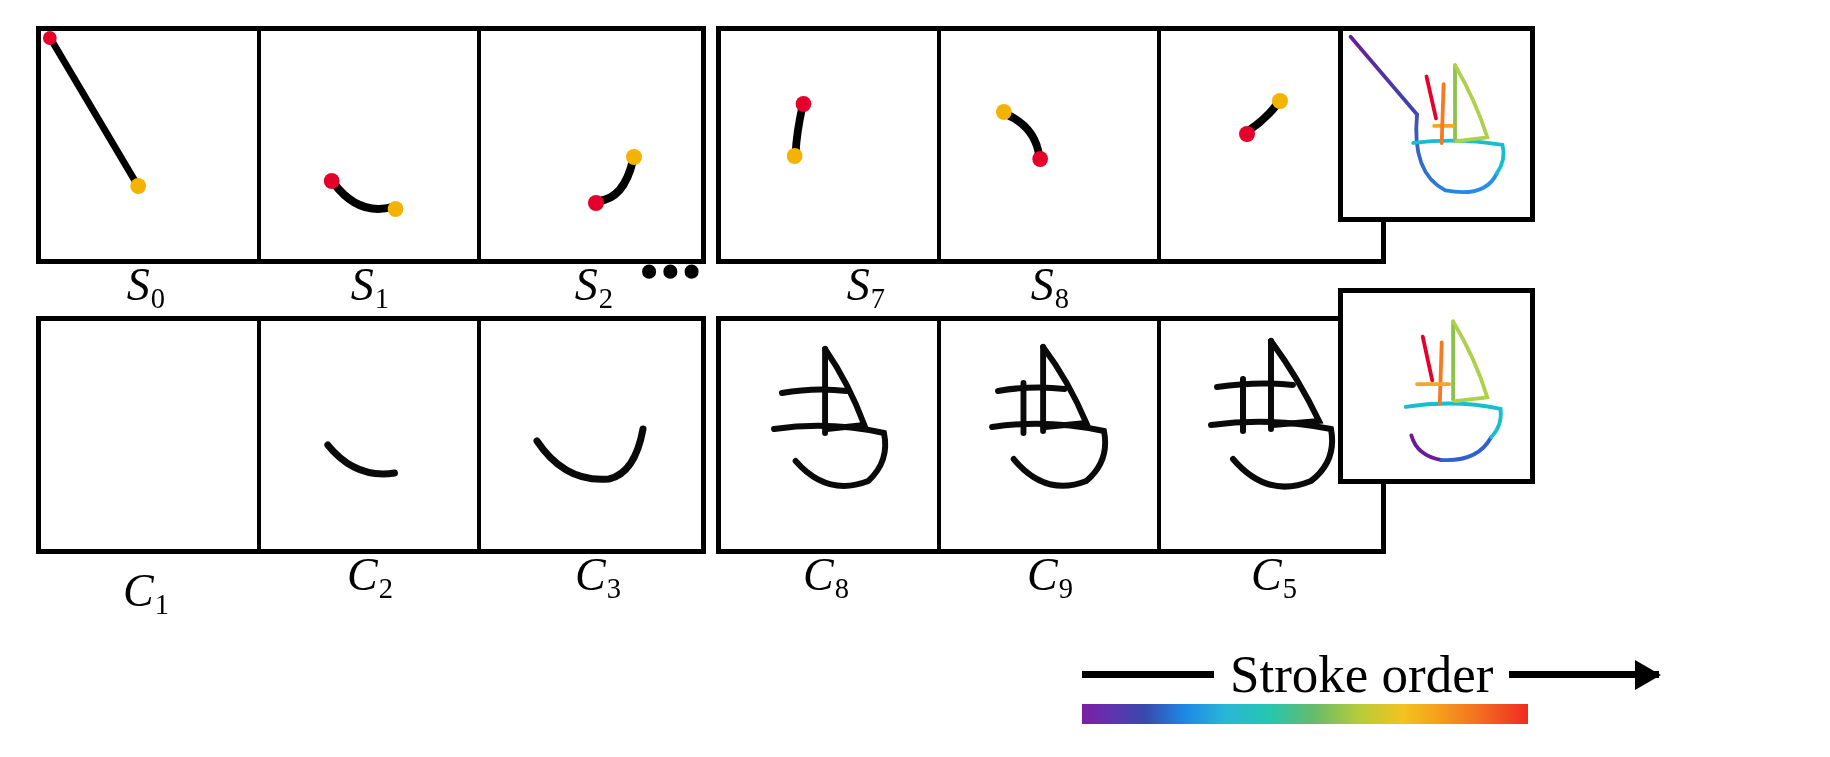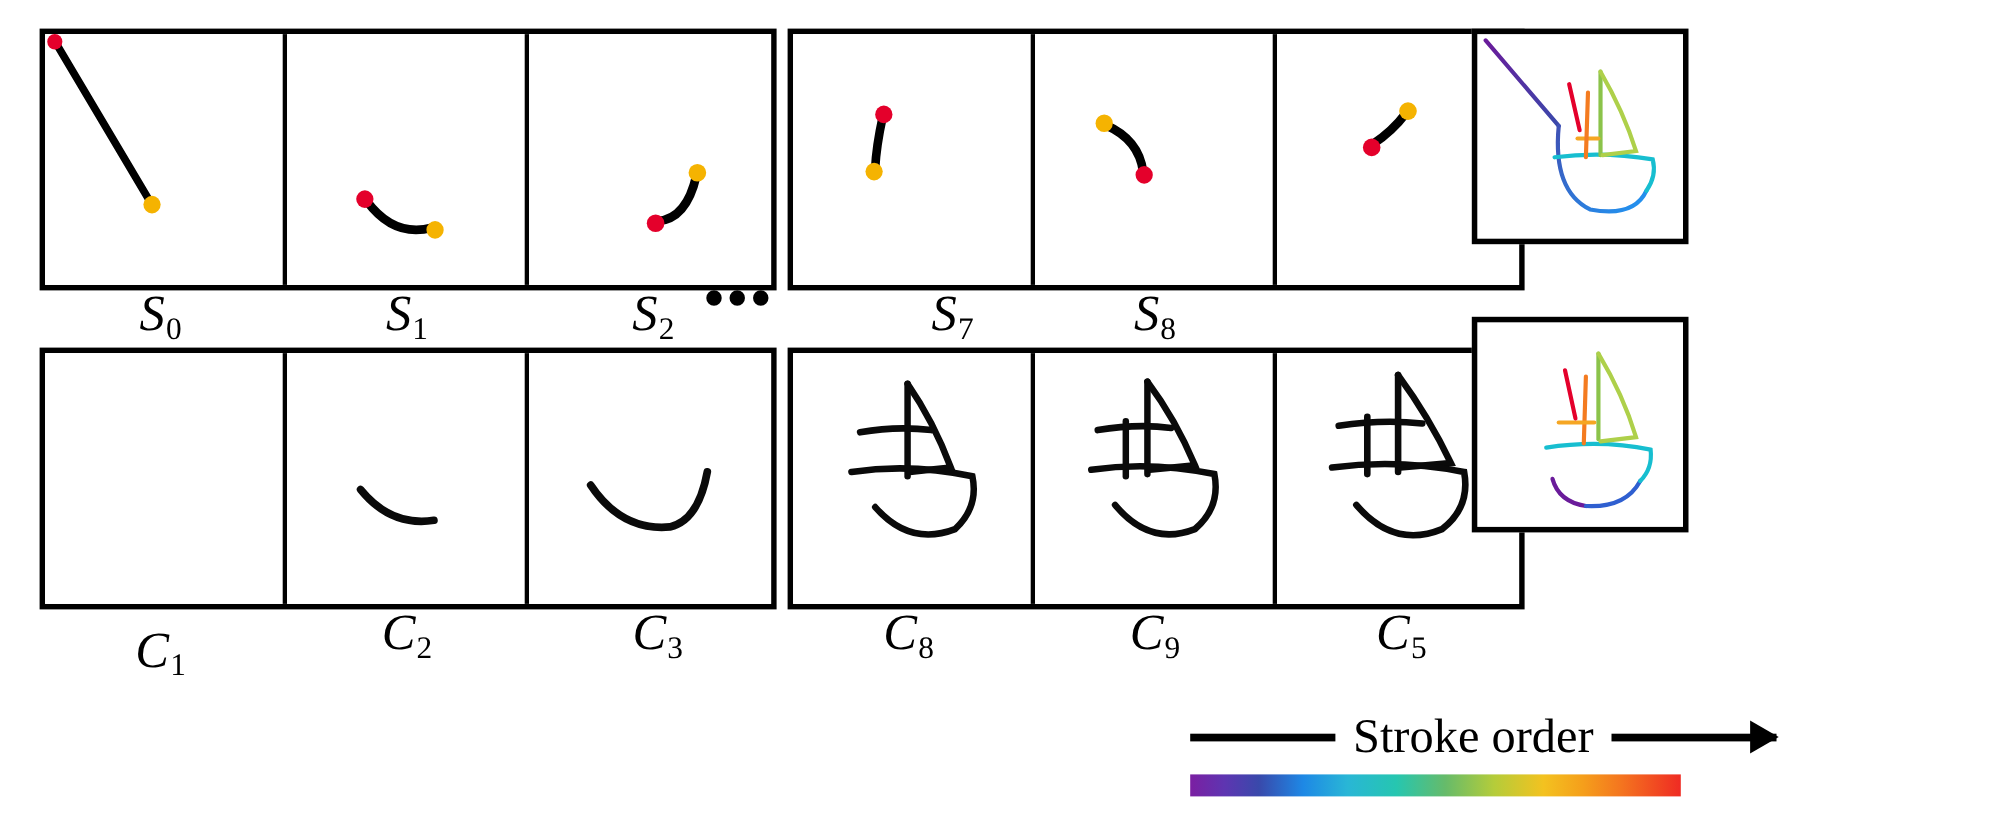--- a/index.html
+++ b/index.html
@@ -22,21 +22,21 @@
   .lbl{position:absolute;font-family:"Liberation Serif",serif;font-style:italic;
        font-size:46px;line-height:1;white-space:nowrap;text-align:center;color:#000;}
   .lbl sub{font-size:0.62em;font-style:normal;vertical-align:-0.28em;padding-left:1px;}
 
   .ellipsis{position:absolute;font-family:"Liberation Serif",serif;font-weight:bold;
             font-size:52px;letter-spacing:3px;line-height:1;color:#000;}
 
   
   .legend{position:absolute;display:flex;align-items:center;gap:16px;}
   .legend .rule{width:132px;height:7px;background:#000;}
-  .legend .ltxt{font-family:"Liberation Serif",serif;font-size:44px;line-height:1;color:#000;}
+  .legend .ltxt{font-family:"Liberation Serif",serif;font-size:53px;line-height:1;color:#000;}
   .legend .arrow{position:relative;width:150px;height:7px;background:#000;}
   .legend .arrow:after{content:"";position:absolute;right:-2px;top:50%;
         transform:translateY(-50%);border-left:26px solid #000;
         border-top:15px solid transparent;border-bottom:15px solid transparent;}
 
   .colorbar{position:absolute;height:20px;
       background:linear-gradient(to right,
         #7b1fa2 0%, #5e35b1 7%, #3949ab 14%, #1e88e5 23%,
         #29b6d6 32%, #26c6b0 42%, #66bb6a 52%, #b5cc3a 62%,
         #f3c220 72%, #f59f1b 80%, #f4741f 88%, #ef2b23 100%);}

